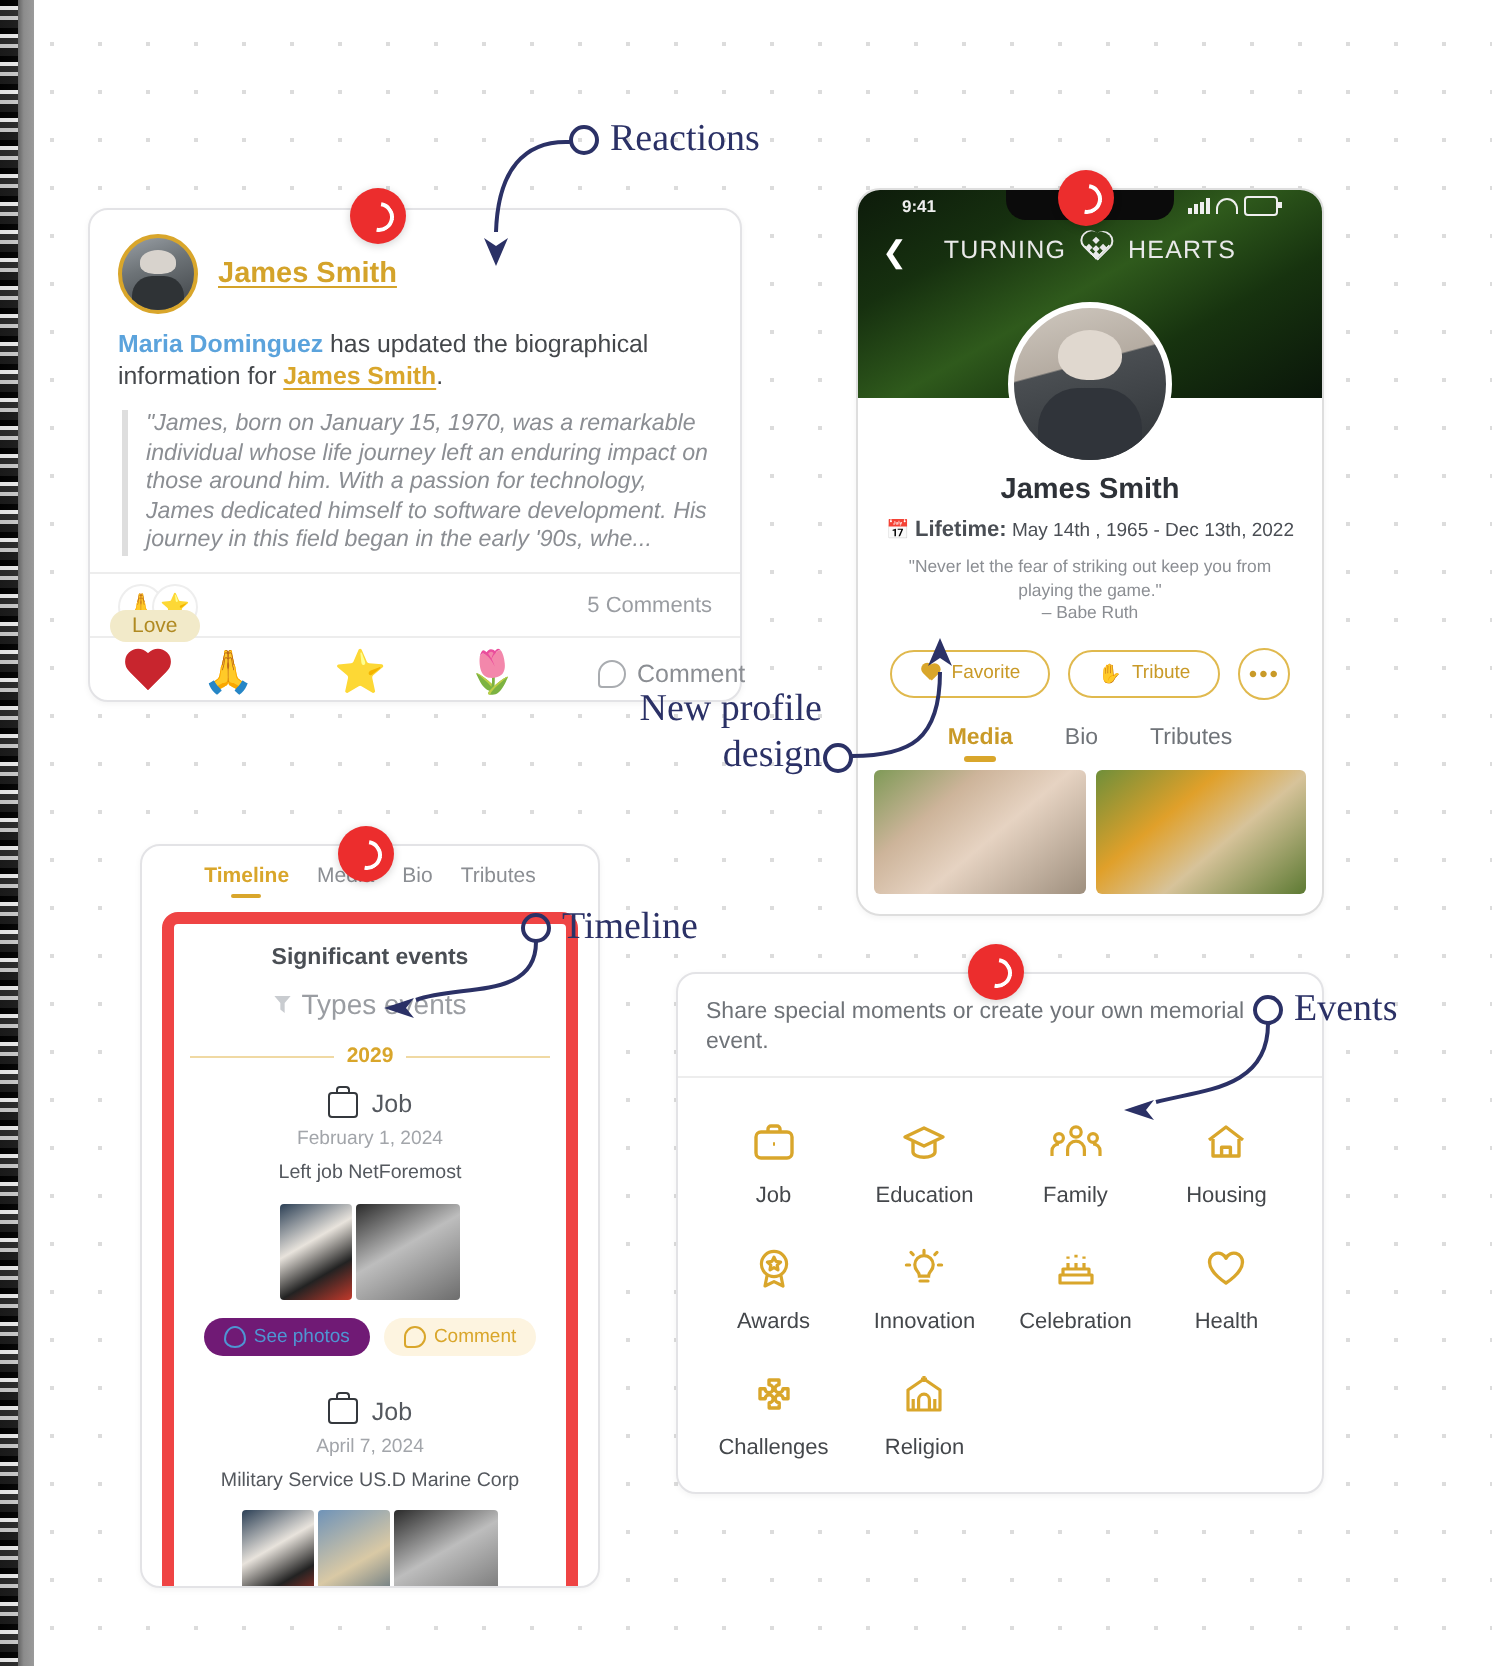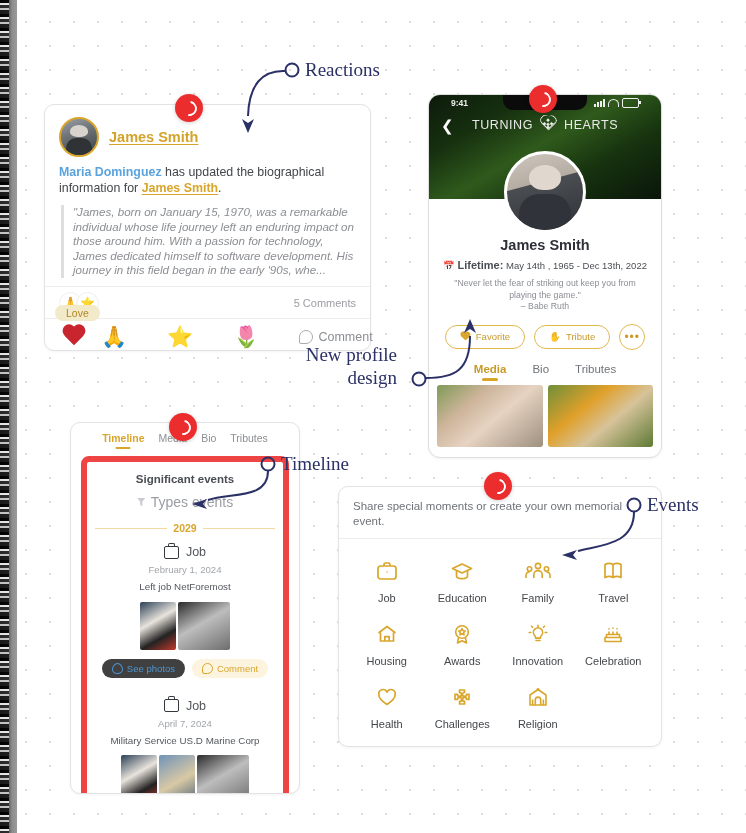--- a/index.html
+++ b/index.html
@@ -132,21 +132,21 @@
   .brief:before{content:"";position:absolute;left:3.2px;top:-4px;width:5px;height:3px;border:1.6px solid #34383d;border-bottom:none;border-radius:2px 2px 0 0;}
   .ev-date{text-align:center;margin-top:5px;font-size:9.6px;color:#a2a5aa;}
   .ev-desc{text-align:center;margin-top:6px;font-size:9.8px;color:#54585e;line-height:12.5px;}
   .ev-photos{display:flex;gap:2px;justify-content:center;margin-top:8px;}
   .ev-photos div{height:48px;border-radius:2px;}
   .g1{width:36px;background:linear-gradient(150deg,#2b3f55 0%,#e8e3dc 40%,#222 70%,#c3392b 100%);}
   .g2{width:52px;background:linear-gradient(150deg,#2a2a2a 0%,#bdbdbd 45%,#6d6d6d 100%);}
   .g3{width:36px;background:linear-gradient(150deg,#6f93b8 0%,#d9c9a5 55%,#4c6478 100%);}
   .ev-btns{display:flex;gap:7px;justify-content:center;margin-top:9px;padding-bottom:10px;}
   .bchip{border-radius:11px;height:19px;display:flex;align-items:center;gap:4px;padding:0 10px;font-size:9.5px;}
-  .b-blue{background:#404040;color:#4e95d3;}
+  .b-blue{background:#701a75;color:#4e95d3;}
   .b-gold{background:#fdf4e0;color:#d9a62b;}
   .eye{width:9px;height:9px;border:1.4px solid #4e95d3;border-radius:50% 50% 50% 50%/60% 60% 40% 40%;}
   .cmt-o2{width:9px;height:9px;border:1.4px solid #d9a62b;border-radius:50% 50% 50% 2px;}
 
   
   #events-card{left:338px;top:486px;width:322px;height:259px;}
   .ev-head{padding:12px 14px 10px 14px;font-size:11.5px;line-height:14.5px;color:#6f7378;
     border-bottom:1px solid #ededed;}
   .ev-grid{display:grid;grid-template-columns:repeat(4,1fr);row-gap:18px;padding:20px 10px 0 10px;}
   .ev-item{display:flex;flex-direction:column;align-items:center;gap:9px;}
@@ -348,29 +348,20 @@
             <path d="M8.8 18v-3.2a4.2 4.2 0 018.4 0V18"></path>
             <circle cx="4.5" cy="9" r="2.2"></circle>
             <path d="M1 18v-2.6a3.5 3.5 0 013.5-3.5"></path>
             <circle cx="21.5" cy="9" r="2.2"></circle>
             <path d="M25 18v-2.6a3.5 3.5 0 00-3.5-3.5"></path>
           </svg>
         </span>
       <span>Family</span>
     </div>
 
-    <div class="ev-item">
-      <span class="ev-ic">
-          <svg width="24" height="22" viewBox="0 0 24 22" fill="none" stroke="#d9a62b" stroke-width="1.7" stroke-linejoin="round">
-            <path d="M4 4.5c2.8-1.6 5.2-1.6 8 0v13c-2.8-1.6-5.2-1.6-8 0v-13z"></path>
-            <path d="M12 4.5c2.8-1.6 5.2-1.6 8 0v13c-2.8-1.6-5.2-1.6-8 0"></path>
-          </svg>
-        </span>
-      <span>Travel</span>
-    </div>
 
 
     <div class="ev-item">
       <span class="ev-ic">
           <svg width="24" height="22" viewBox="0 0 24 22" fill="none" stroke="#d9a62b" stroke-width="1.7" stroke-linejoin="round">
             <path d="M3.5 10L12 3.5 20.5 10"></path>
             <path d="M5.5 9.5V18h13V9.5"></path>
             <path d="M9.8 18v-4.4h4.4V18"></path>
           </svg>
         </span>
@@ -457,21 +448,21 @@
   <circle cx="268" cy="464" r="6.5" fill="none" stroke="#2b3166" stroke-width="2"></circle>
   <path d="M268 471 C268 500 230 492 208 500" fill="none" stroke="#2b3166" stroke-width="2"></path>
   <path d="M192 504 l15 -5 l-4 5 l4 5 z" fill="#2b3166"></path>
 
   <circle cx="634" cy="505" r="6.5" fill="none" stroke="#2b3166" stroke-width="2"></circle>
   <path d="M634 512 C634 545 600 545 578 551" fill="none" stroke="#2b3166" stroke-width="2"></path>
   <path d="M562 555 l15 -5 l-4 5 l4 5 z" fill="#2b3166"></path>
 </svg>
 
 <div class="anno" style="left:305px;top:59px;">Reactions</div>
-<div class="anno" style="left:285px;top:343px;width:112px;text-align:right;line-height:23px;">
+<div class="anno" style="left:299px;top:343px;width:112px;text-align:right;line-height:23px;">
   <div>New profile</div>
   <div>design</div>
 </div>
 <div class="anno" style="left:281px;top:453px;">Timeline</div>
 <div class="anno" style="left:647px;top:494px;">Events</div>
 
 <div class="badge" style="left:175px;top:94px;"></div>
 <div class="badge" style="left:529px;top:85px;"></div>
 <div class="badge" style="left:169px;top:413px;"></div>
 <div class="badge" style="left:484px;top:472px;"></div>

